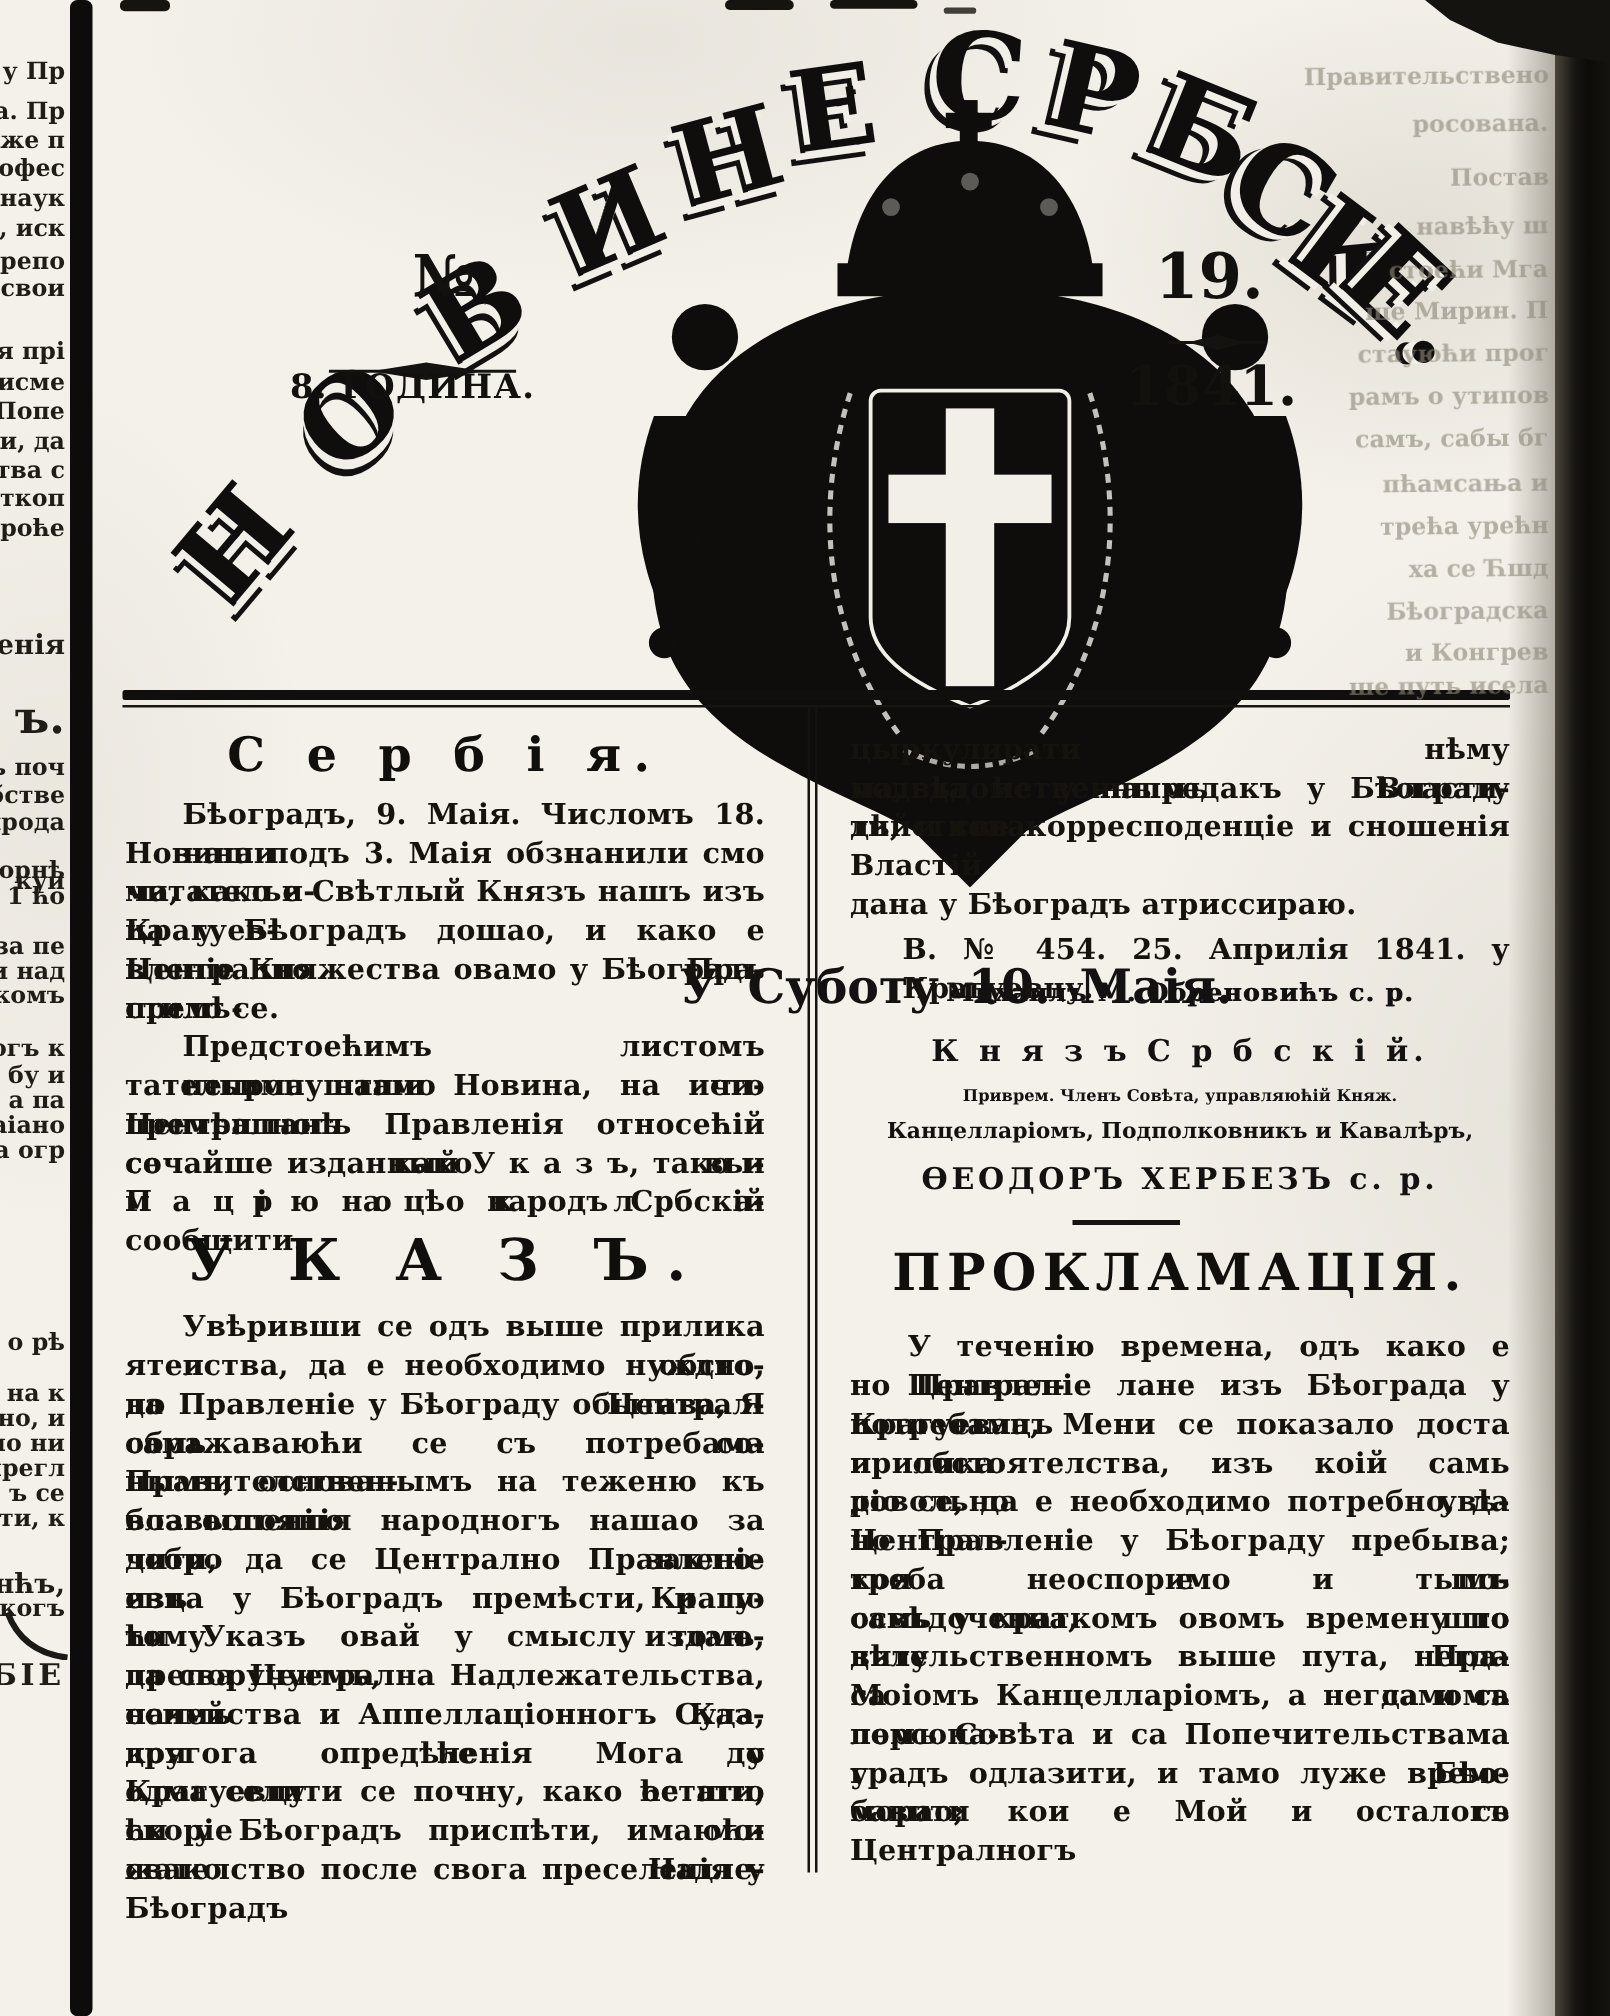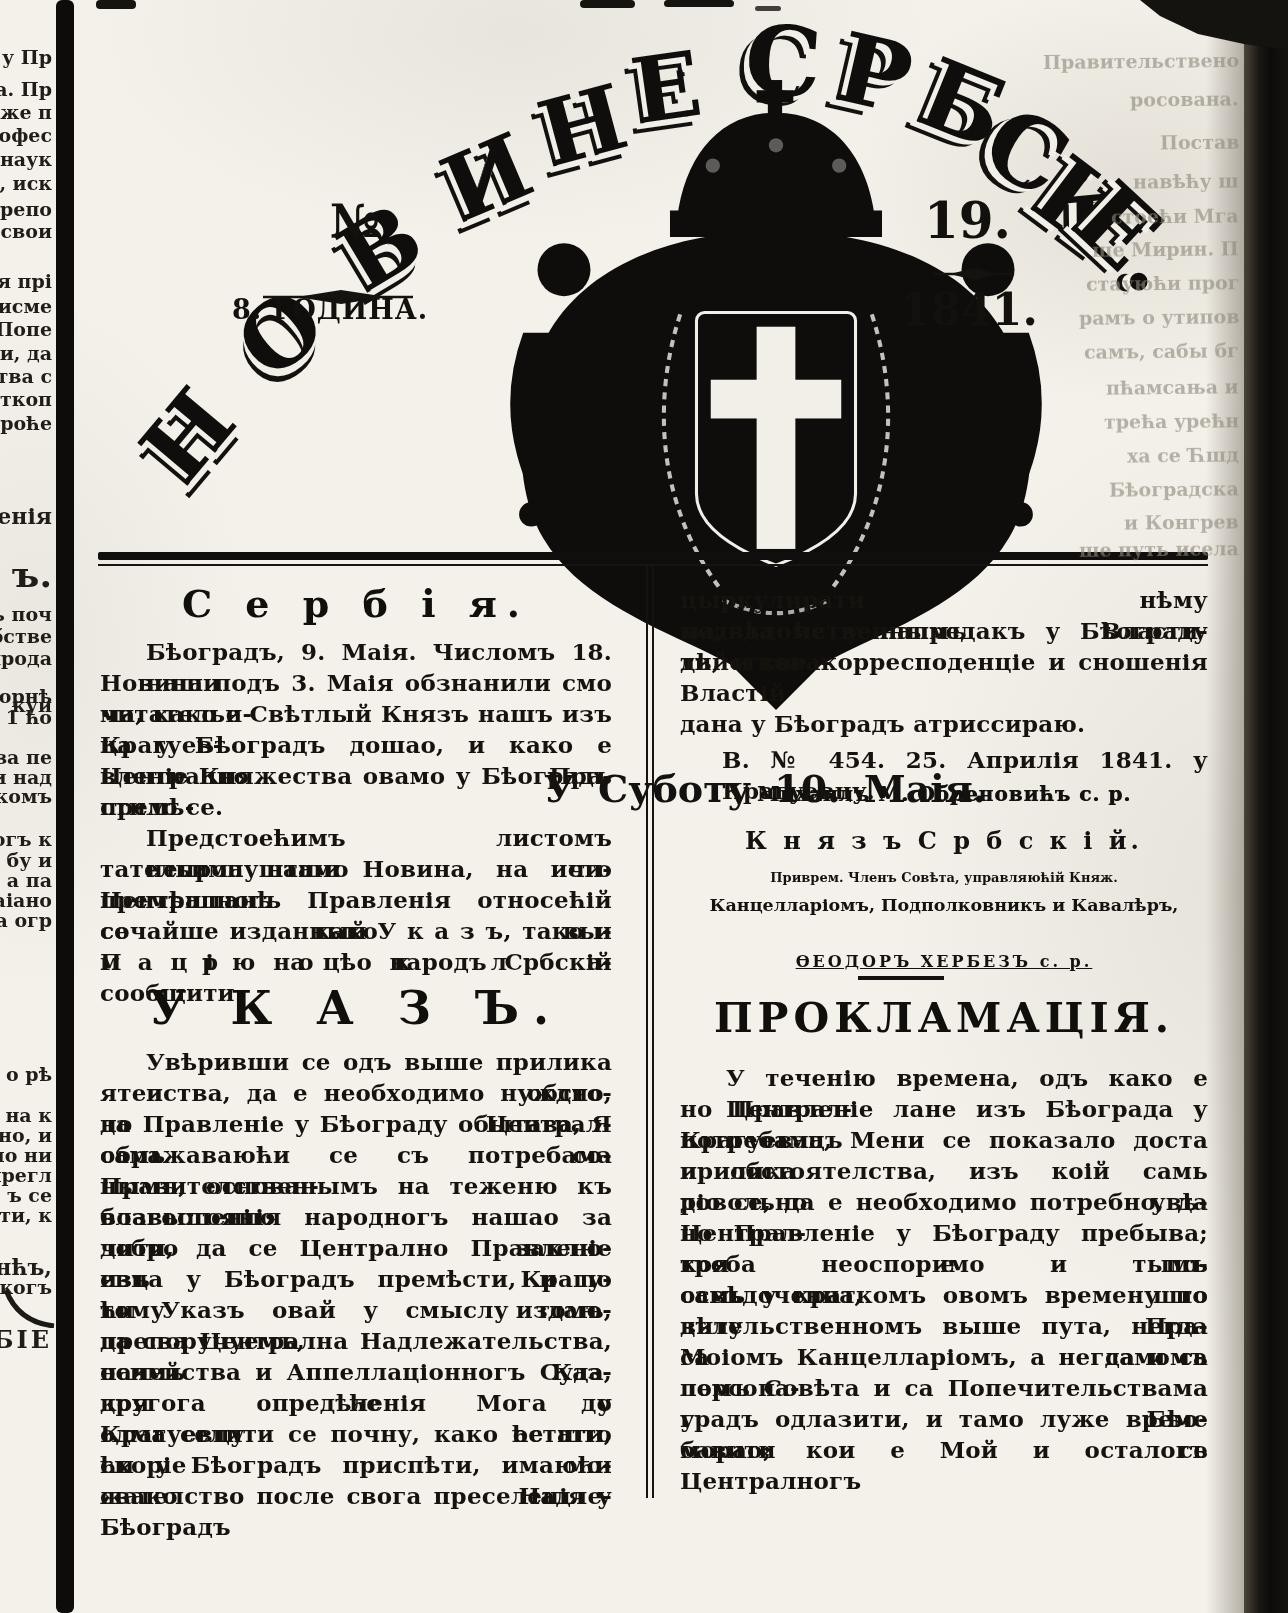--- a/index.html
+++ b/index.html
@@ -239,21 +239,21 @@
     <div class="bl" style="top:708px">дана у Бѣоградъ атриссираю.</div>
 
     <div class="bl j" style="top:744px;padding-left:42px;box-sizing:border-box;">В. № 454. 25. Априлія 1841. у Крагуевцу.</div>
 
     <div class="center" style="top:782px;font-size:20px;letter-spacing:1px;text-shadow:.6px 0 0 #14110e;">Михаилъ М. Обреновићъ с. р.</div>
     <div class="center" style="top:826px;font-size:24px;letter-spacing:4px;">К н я з ъ  С р б с к і й.</div>
 
     <div class="center" style="top:870px;font-size:13px;">Приврем. Членъ Совѣта, управляюћій Княж.</div>
     <div class="center" style="top:895px;font-size:17.5px;">Канцелларіомъ, Подполковникъ и Кавалѣръ,</div>
 
-    <div class="center" style="top:952px;font-size:16px;letter-spacing:3px;text-decoration:underline;">ѲЕОДОРЪ ХЕРБЕЗЪ с. р.</div>
+    <div class="center" style="top:928px;font-size:24px;letter-spacing:3px;">ѲЕОДОРЪ ХЕРБЕЗЪ с. р.</div>
 
     <div class="heading" style="top:998px;font-size:41px;letter-spacing:5px;">ПРОКЛАМАЦІЯ.</div>
 
     <div class="bl j indent" style="top:1062px">У теченію времена, одъ како е Централ-</div>
     <div class="bl j" style="top:1093px">но Правленіе лане изъ Бѣограда у Крагуевацъ</div>
     <div class="bl j" style="top:1124px">потребама, Мени се показало доста прилика</div>
     <div class="bl j" style="top:1155px">и обстоятелства, изъ коій самь довольно увѣ-</div>
     <div class="bl j" style="top:1186px">ріо се, да е необходимо потребно, да Централ-</div>
     <div class="bl j" style="top:1217px">но Правленіе у Бѣограду пребыва; коя е по-</div>
     <div class="bl j" style="top:1248px">треба неоспоримо и тымъ освѣдоченна, што</div>

